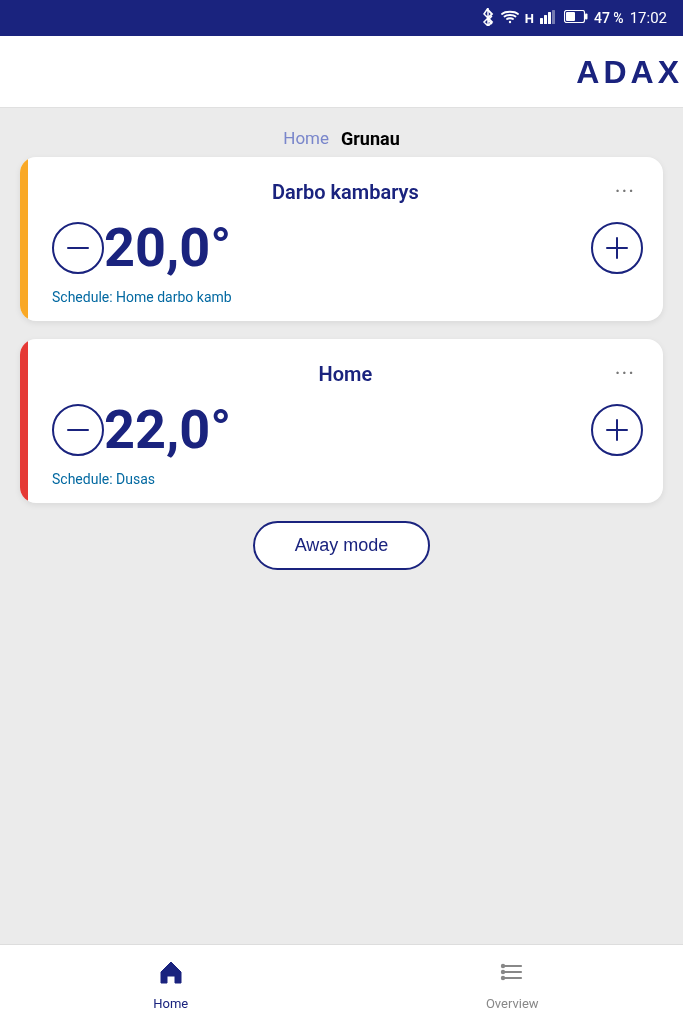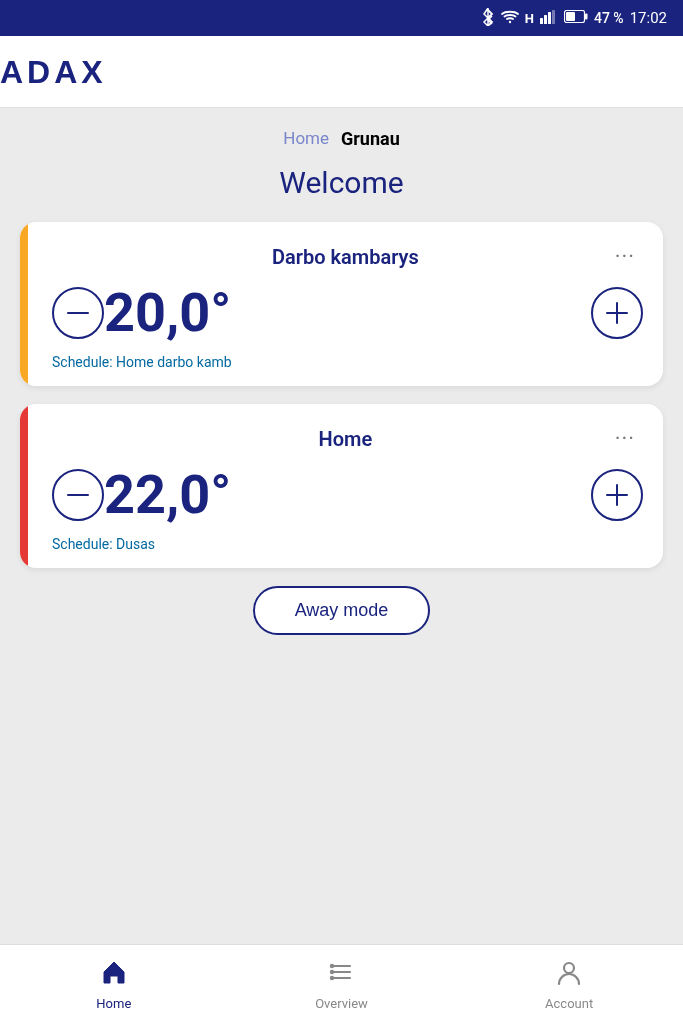--- a/index.html
+++ b/index.html
@@ -33,21 +33,21 @@
     }
     .status-time {
       font-weight: normal;
       font-size: 15px;
     }
 
     
     .app-header {
       background: white;
       display: flex;
-      justify-content: flex-start;
+      justify-content: flex-end;
       align-items: center;
       padding: 18px 0 16px;
       border-bottom: 1px solid #e0e0e0;
     }
     .app-logo {
       font-family: Arial Black, Arial, sans-serif;
       font-size: 32px;
       font-weight: 900;
       color: #1a237e;
       letter-spacing: 4px;
@@ -268,21 +268,20 @@
   <div class="app-logo">ADAX</div>
 </div>
 
 <div class="main-content">
 
   <div class="breadcrumb">
     <span class="breadcrumb-item">Home</span>
     <span class="breadcrumb-item active">Grunau</span>
   </div>
 
-  <div class="welcome-title">Welcome</div>
 
   <div class="device-card">
     <div class="card-indicator indicator-yellow"></div>
     <div class="card-header">
       <div style="width:32px;"></div>
       <div class="card-name">Darbo kambarys</div>
       <div class="card-menu">···</div>
     </div>
     <div class="card-controls">
       <button class="ctrl-btn">
@@ -349,23 +348,14 @@
         <line x1="5" y1="14" x2="23" y2="14" stroke="#888" stroke-width="2.2" stroke-linecap="round"></line>
         <line x1="5" y1="20" x2="23" y2="20" stroke="#888" stroke-width="2.2" stroke-linecap="round"></line>
         <circle cx="5" cy="8" r="2.2" fill="#888"></circle>
         <circle cx="5" cy="14" r="2.2" fill="#888"></circle>
         <circle cx="5" cy="20" r="2.2" fill="#888"></circle>
       </svg>
     </span>
     <span class="nav-label">Overview</span>
   </div>
 
-  <div class="nav-item">
-    <span class="nav-icon">
-      <svg width="28" height="28" viewBox="0 0 28 28" fill="none">
-        <circle cx="14" cy="10" r="5" stroke="#888" stroke-width="2.2"></circle>
-        <path d="M4 26c0-5.523 4.477-10 10-10s10 4.477 10 10" stroke="#888" stroke-width="2.2" stroke-linecap="round"></path>
-      </svg>
-    </span>
-    <span class="nav-label">Account</span>
-  </div>
 
 </div>
 
 </body></html>

